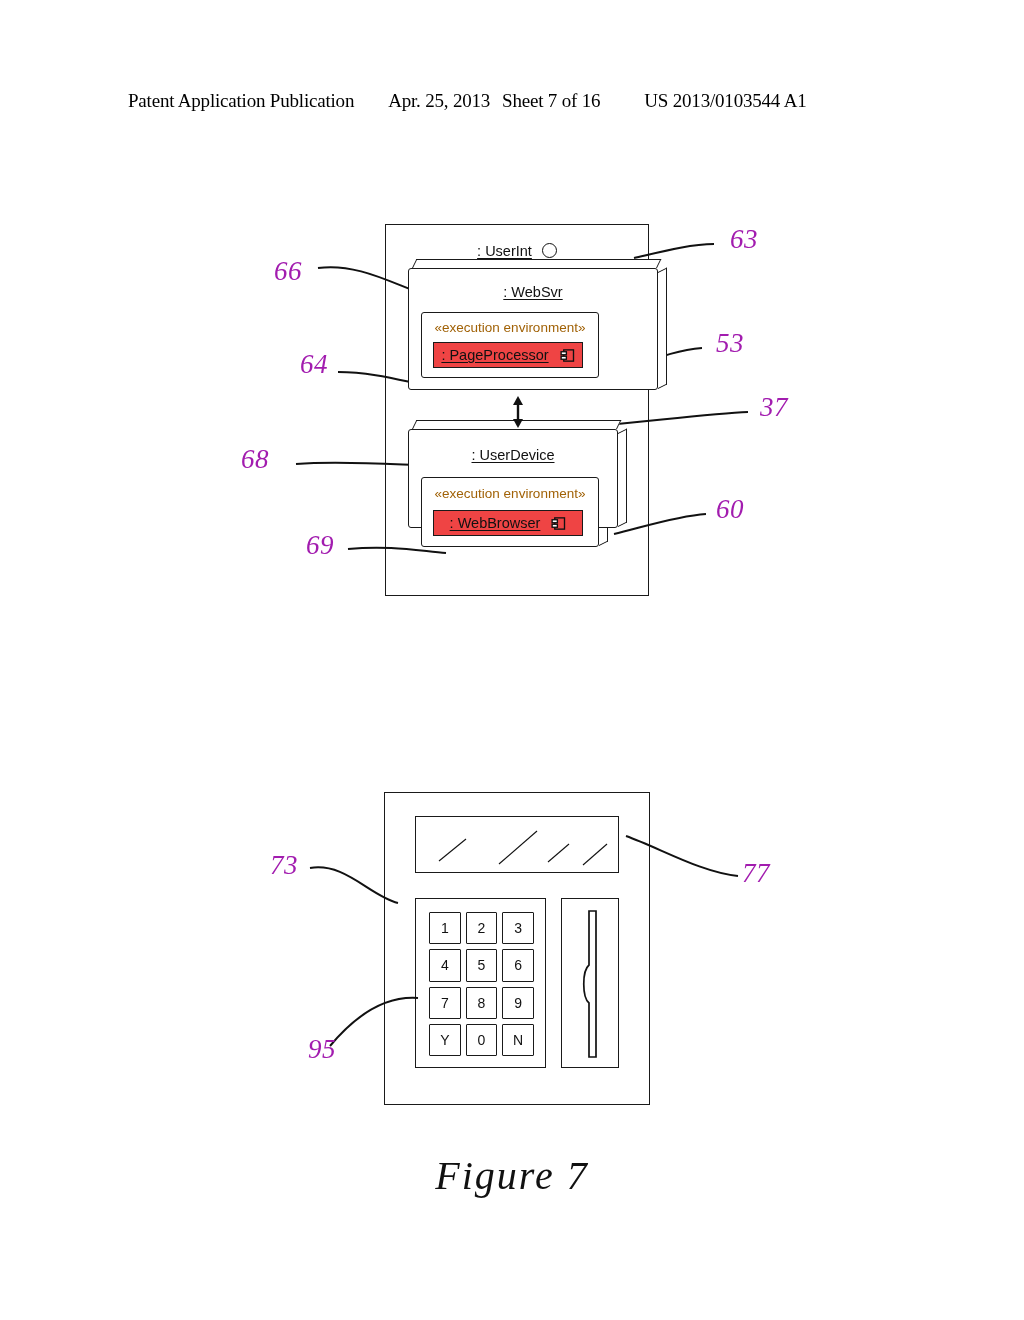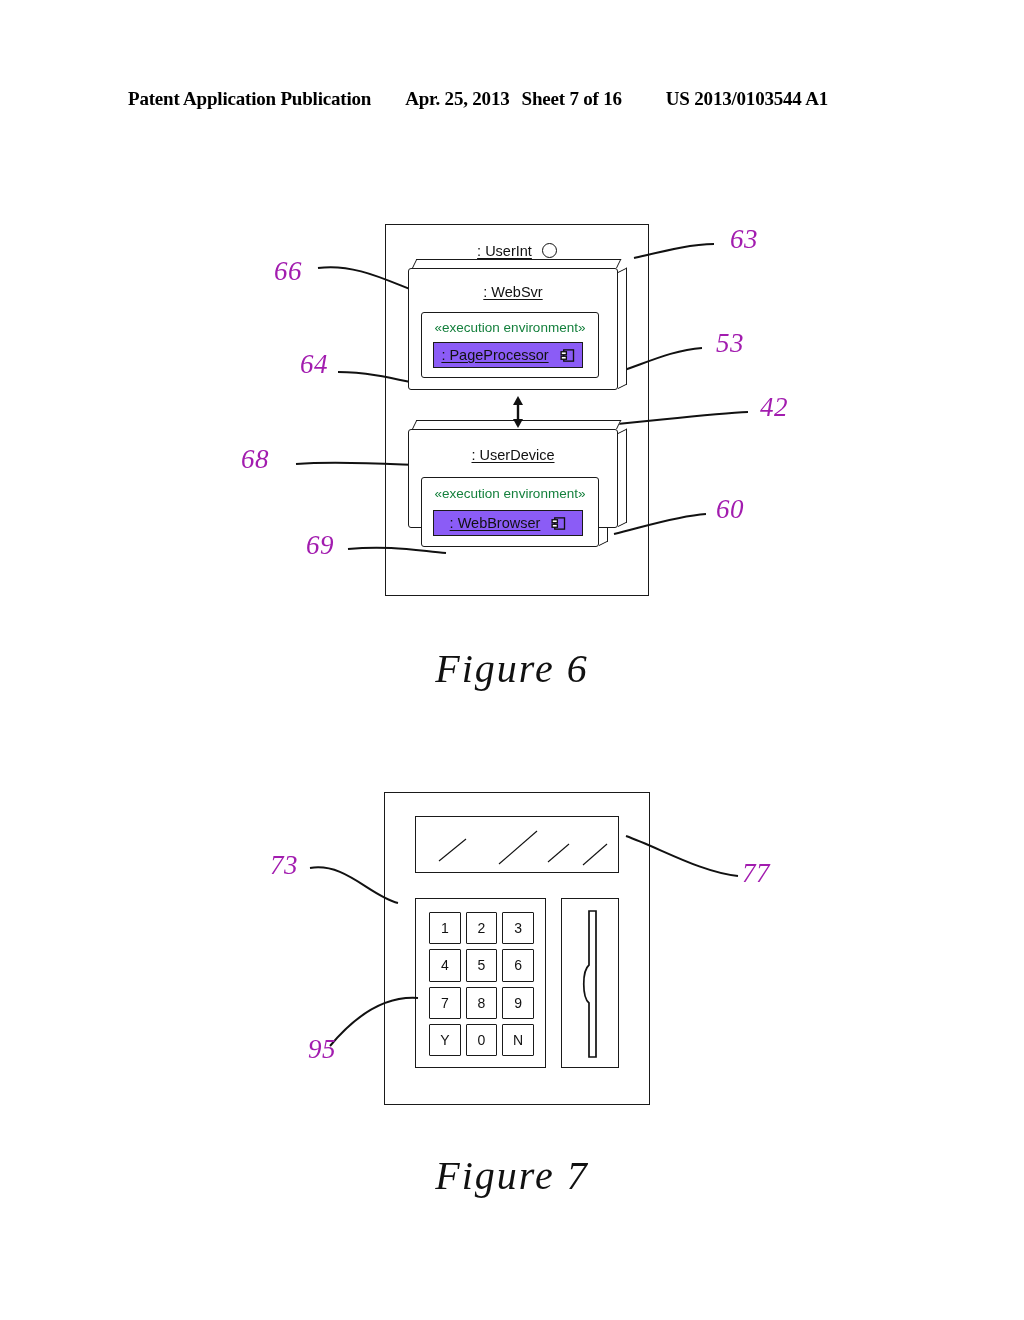--- a/index.html
+++ b/index.html
@@ -18,23 +18,23 @@
   }
 
   
   .page-header {
     position: absolute;
     top: 88px;
     left: 128px;
     width: 768px;
     height: 26px;
     display: flex;
-    align-items: flex-start;
+    align-items: center;
     font-family: "Liberation Serif", serif;
-    font-weight: bold;
+    font-weight: normal;
     font-size: 19px;
     letter-spacing: -0.2px;
     white-space: nowrap;
   }
   .hdr-pub   { }
   .hdr-date  { margin-left: 34px; }
   .hdr-sheet { margin-left: 12px; }
   .hdr-num   { margin-left: 44px; }
 
   
@@ -127,29 +127,29 @@
     text-decoration: underline;
     text-underline-offset: 2px;
   }
 
   .stereotype {
     position: absolute;
     left: 0;
     width: 100%;
     text-align: center;
     font-size: 13.5px;
-    color: #15803d;
+    color: #a16207;
     z-index: 3;
   }
 
   
   .artifact {
     position: absolute;
     border: 1.6px solid #1a1a1a;
-    background: #8b5cf6;
+    background: #ef4444;
     box-sizing: border-box;
     display: flex;
     align-items: center;
     justify-content: center;
     z-index: 3;
   }
   .artifact .alabel {
     font-size: 14.5px;
     text-decoration: underline;
     text-underline-offset: 2px;
@@ -272,21 +272,21 @@
 </div>
 
 <div id="figure6">
 
   <div class="f6-outer">
 
     <div class="node-label" style="top:18px;">
       <span class="uname">: UserInt</span><span class="lollipop"></span>
     </div>
 
-    <div class="node3d" style="left:22px; top:43px; width:210px; height:122px;">
+    <div class="node3d" style="left:22px; top:43px; width:250px; height:122px;">
       <div class="depth-top"></div>
       <div class="depth-right"></div>
       <div class="face"></div>
       <div class="node-label" style="top:16px;">
         <span class="uname">: WebSvr</span>
       </div>
 
       <div class="node3d" style="left:13px; top:44px; width:178px; height:66px;">
         <div class="depth-top"></div>
         <div class="depth-right"></div>
@@ -346,24 +346,23 @@
     <path d="M748,412 C700,414 600,428 534,430" fill="none" stroke="#111" stroke-width="2"></path>
     <path d="M706,514 C676,516 640,528 614,534" fill="none" stroke="#111" stroke-width="2"></path>
   </svg>
 
   <span class="refnum" style="left:274px; top:256px;">66</span>
   <span class="refnum" style="left:300px; top:332px;margin-top:17px;">64</span>
   <span class="refnum" style="left:241px; top:444px;">68</span>
   <span class="refnum" style="left:306px; top:530px;">69</span>
   <span class="refnum" style="left:730px; top:224px;">63</span>
   <span class="refnum" style="left:716px; top:328px;">53</span>
-  <span class="refnum" style="left:760px; top:392px;">42</span>
+  <span class="refnum" style="left:760px; top:392px;">37</span>
   <span class="refnum" style="left:716px; top:494px;">60</span>
 
-  <div class="figure-caption" style="top:645px;">Figure 6</div>
 </div>
 
 <div id="figure7">
 
   <div class="f7-outer">
 
     <div class="f7-display">
       <svg width="204" height="57" viewBox="0 0 204 57">
         <line x1="23" y1="44" x2="50" y2="22" stroke="#111" stroke-width="1.1"></line>
         <line x1="83" y1="47" x2="121" y2="14" stroke="#111" stroke-width="1.1"></line>

